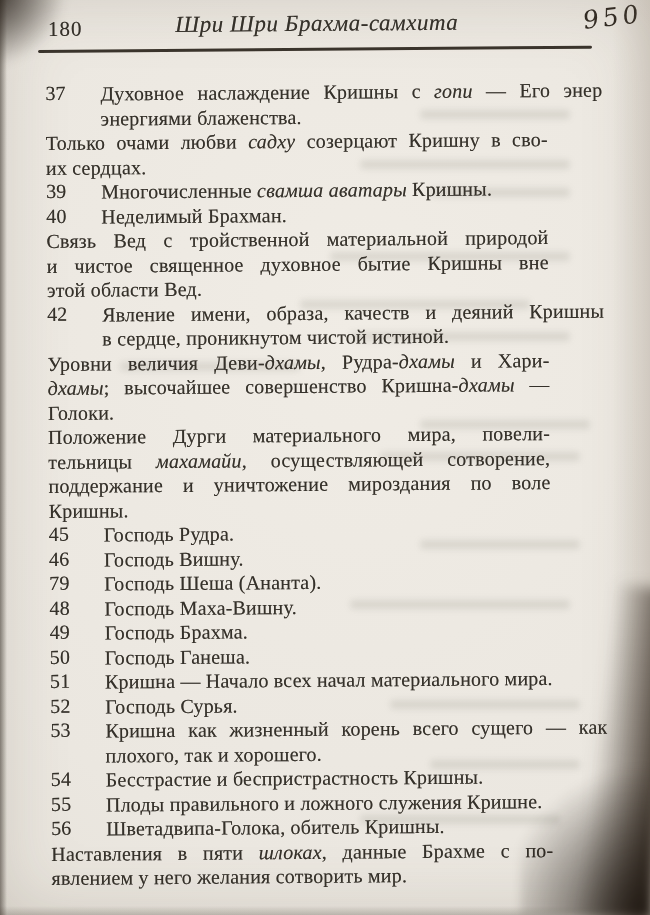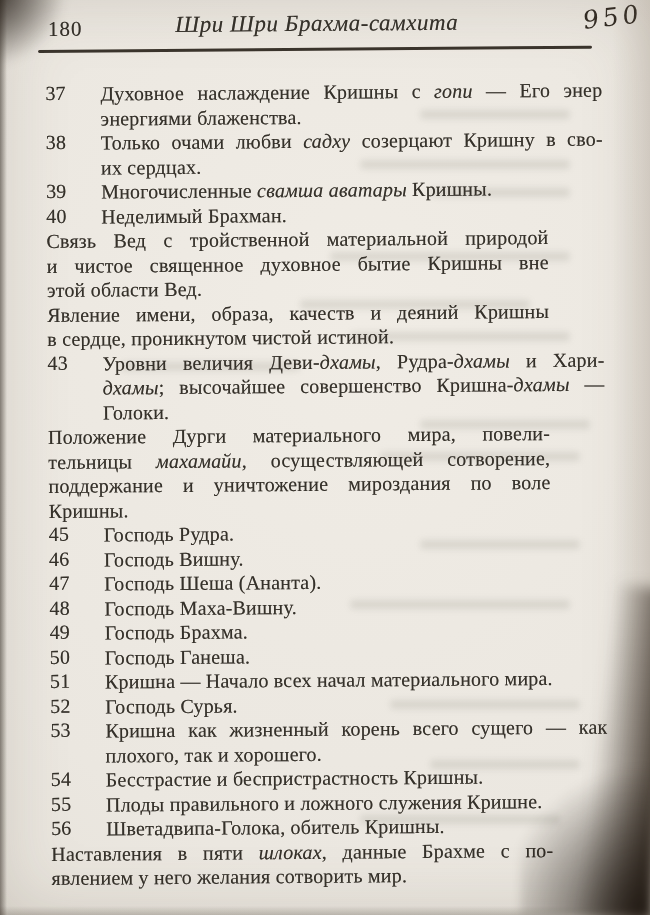--- a/index.html
+++ b/index.html
@@ -67,21 +67,20 @@
     <div class="hand-mark">950</div>
     <div class="entries">
         <div class="entry">
           <div class="num">37</div>
           <div class="txt">
             <div class="line j"><span>Духовное наслаждение Кришны с </span><i>гопи</i><span> — Его энер</span></div>
             <div class="line"><span>энергиями блаженства.</span></div>
           </div>
         </div>
         <div class="entry">
-          <div class="num">38</div>
           <div class="txt">
             <div class="line j"><span>Только очами любви </span><i>садху</i><span> созерцают Кришну в сво-</span></div>
             <div class="line"><span>их сердцах.</span></div>
           </div>
         </div>
         <div class="entry">
           <div class="num">39</div>
           <div class="txt">
             <div class="line"><span>Многочисленные </span><i>свамша аватары</i><span> Кришны.</span></div>
           </div>
@@ -93,27 +92,27 @@
           </div>
         </div>
         <div class="entry">
           <div class="txt">
             <div class="line j"><span>Связь Вед с тройственной материальной природой</span></div>
             <div class="line j"><span>и чистое священное духовное бытие Кришны вне</span></div>
             <div class="line"><span>этой области Вед.</span></div>
           </div>
         </div>
         <div class="entry">
+          <div class="num">42</div>
           <div class="txt">
             <div class="line j"><span>Явление имени, образа, качеств и деяний Кришны</span></div>
             <div class="line"><span>в сердце, проникнутом чистой истиной.</span></div>
           </div>
         </div>
         <div class="entry">
-          <div class="num">43</div>
           <div class="txt">
             <div class="line j"><span>Уровни величия Деви-</span><i>дхамы</i><span>, Рудра-</span><i>дхамы</i><span> и Хари-</span></div>
             <div class="line j"><i>дхамы</i><span>; высочайшее совершенство Кришна-</span><i>дхамы</i><span> —</span></div>
             <div class="line"><span>Голоки.</span></div>
           </div>
         </div>
         <div class="entry">
           <div class="txt">
             <div class="line j"><span>Положение Дурги материального мира, повели-</span></div>
             <div class="line j"><span>тельницы </span><i>махамайи</i><span>, осуществляющей сотворение,</span></div>
@@ -127,21 +126,21 @@
             <div class="line"><span>Господь Рудра.</span></div>
           </div>
         </div>
         <div class="entry">
           <div class="num">46</div>
           <div class="txt">
             <div class="line"><span>Господь Вишну.</span></div>
           </div>
         </div>
         <div class="entry">
-          <div class="num">47</div>
+          <div class="num">79</div>
           <div class="txt">
             <div class="line"><span>Господь Шеша (Ананта).</span></div>
           </div>
         </div>
         <div class="entry">
           <div class="num">48</div>
           <div class="txt">
             <div class="line"><span>Господь Маха-Вишну.</span></div>
           </div>
         </div>

